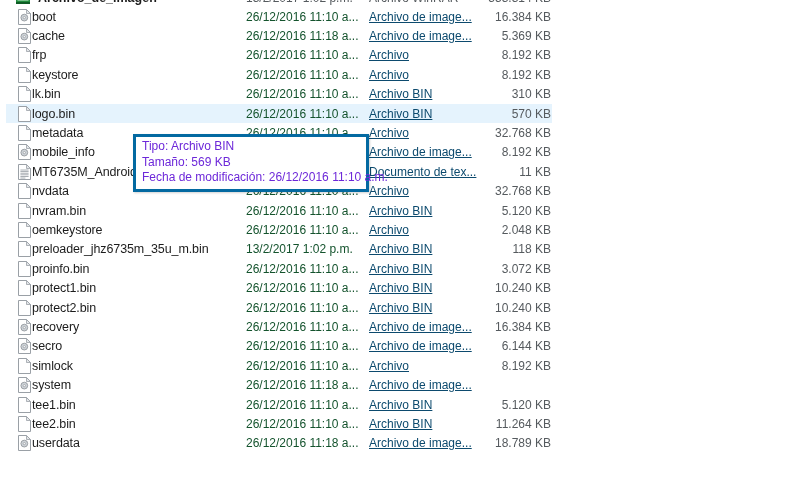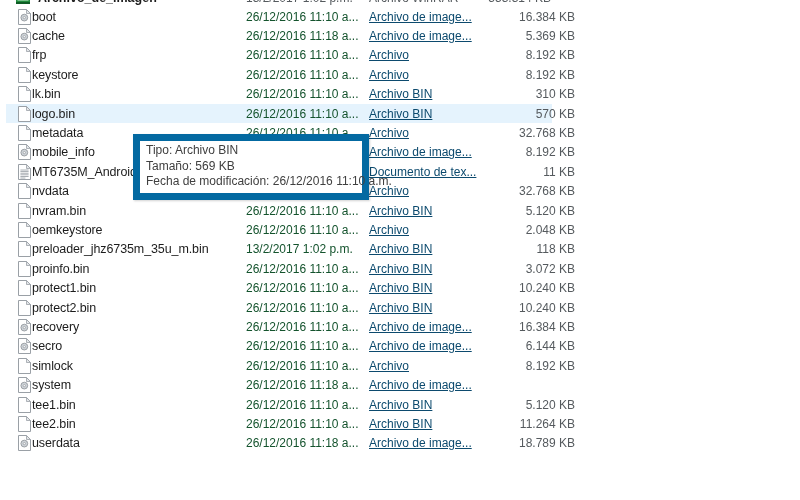--- a/index.html
+++ b/index.html
@@ -82,21 +82,20 @@
     font-size: 12px;
     text-decoration: underline;
   }
   .c-size {
     position: absolute;
     left: 420px;
     width: 131px;
     text-align: right;
     color: #555a5e;
     font-size: 12px;
-    margin-left: 24px;
   }
 
   
   .ico {
     width: 13px;
     height: 16px;
     display: block;
   }
 
   
@@ -148,27 +147,27 @@
   }
 
   
   .tooltip {
     position: absolute;
     left: 133px;
     top: 134px;
     width: 236px;
     box-sizing: border-box;
     background: #ffffff;
-    border: 7px solid #0369a1;
+    border: 3px solid #0369a1;
     box-shadow: 1px 1px 2px rgba(0,0,0,0.18);
     padding: 2px 5px 3px 6px;
     z-index: 50;
     font-size: 12px;
     line-height: 15.6px;
-    color: #404040;
+    color: #6d28d9;
   }
   .tooltip div { white-space: nowrap; }
 </style>
 </head>
 <body>
 
 <div id="explorer">
 
   <div class="top-partial">
     <span class="tp-icon">

